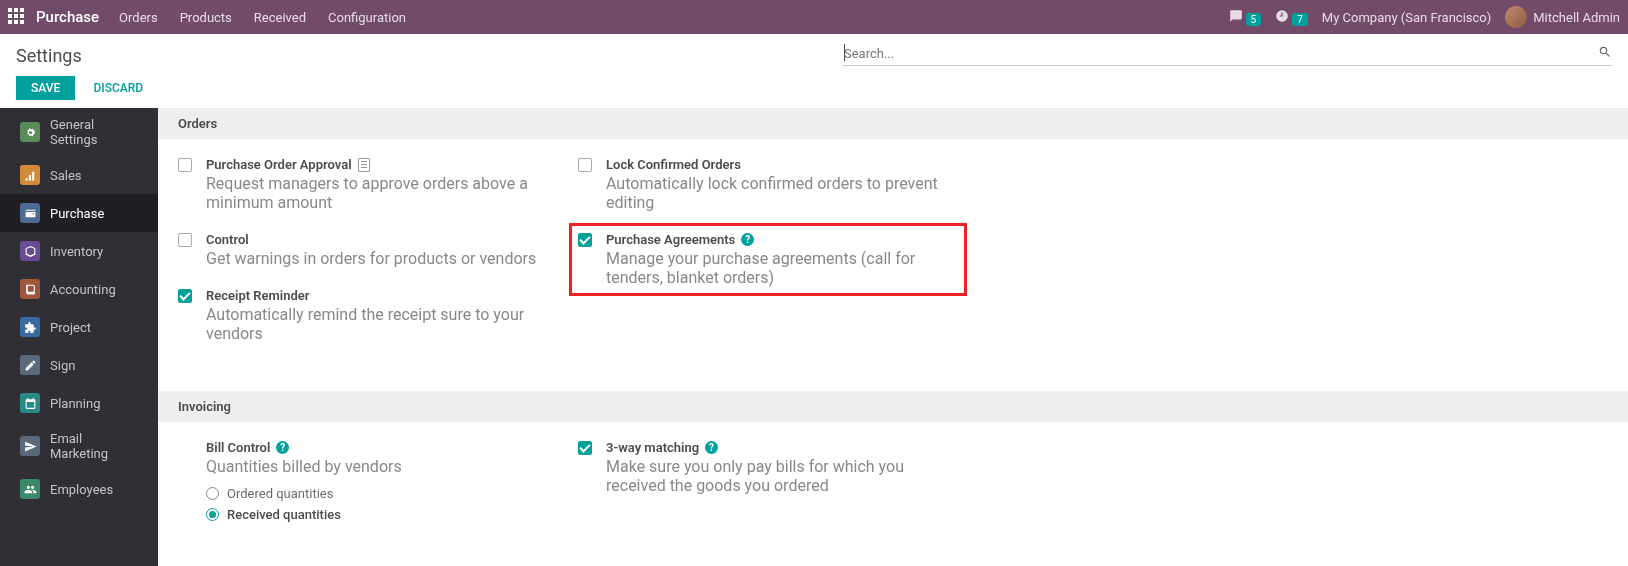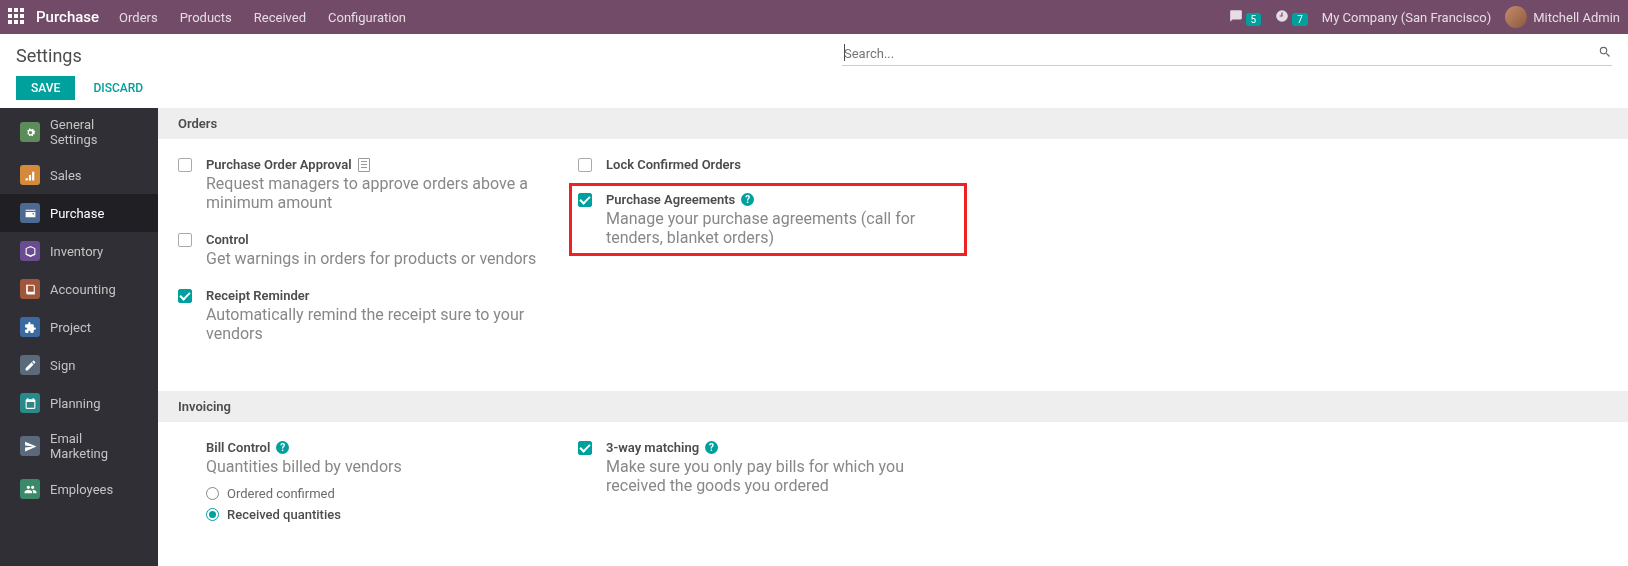--- a/index.html
+++ b/index.html
@@ -236,20 +236,21 @@
             </div>
           </div>
         </div>
         <div class="setting-col">
           <div class="setting-item">
             <div class="chk"></div>
             <div>
               <div class="setting-label">
                   <span>Lock Confirmed Orders</span>
                 </div>
+              <div class="setting-desc">Automatically lock confirmed orders to prevent editing</div>
             </div>
           </div>
           <div class="setting-item highlight">
             <div class="chk checked"></div>
             <div>
               <div class="setting-label">
                   <span>Purchase Agreements</span>
                   <span class="help-icon">?</span>
                 </div>
               <div class="setting-desc">Manage your purchase agreements (call for tenders, blanket orders)</div>
@@ -267,21 +268,21 @@
             <div style="width:14px;"></div>
             <div>
               <div class="setting-label">
                   <span>Bill Control</span>
                   <span class="help-icon">?</span>
                 </div>
               <div class="setting-desc">Quantities billed by vendors</div>
               <div class="radio-group">
                 <div class="radio-row">
                     <div class="radio"></div>
-                    <span>Ordered confirmed</span>
+                    <span>Ordered quantities</span>
                   </div>
                 <div class="radio-row checked">
                     <div class="radio checked"></div>
                     <span>Received quantities</span>
                   </div>
               </div>
             </div>
           </div>
         </div>
         <div class="setting-col">

